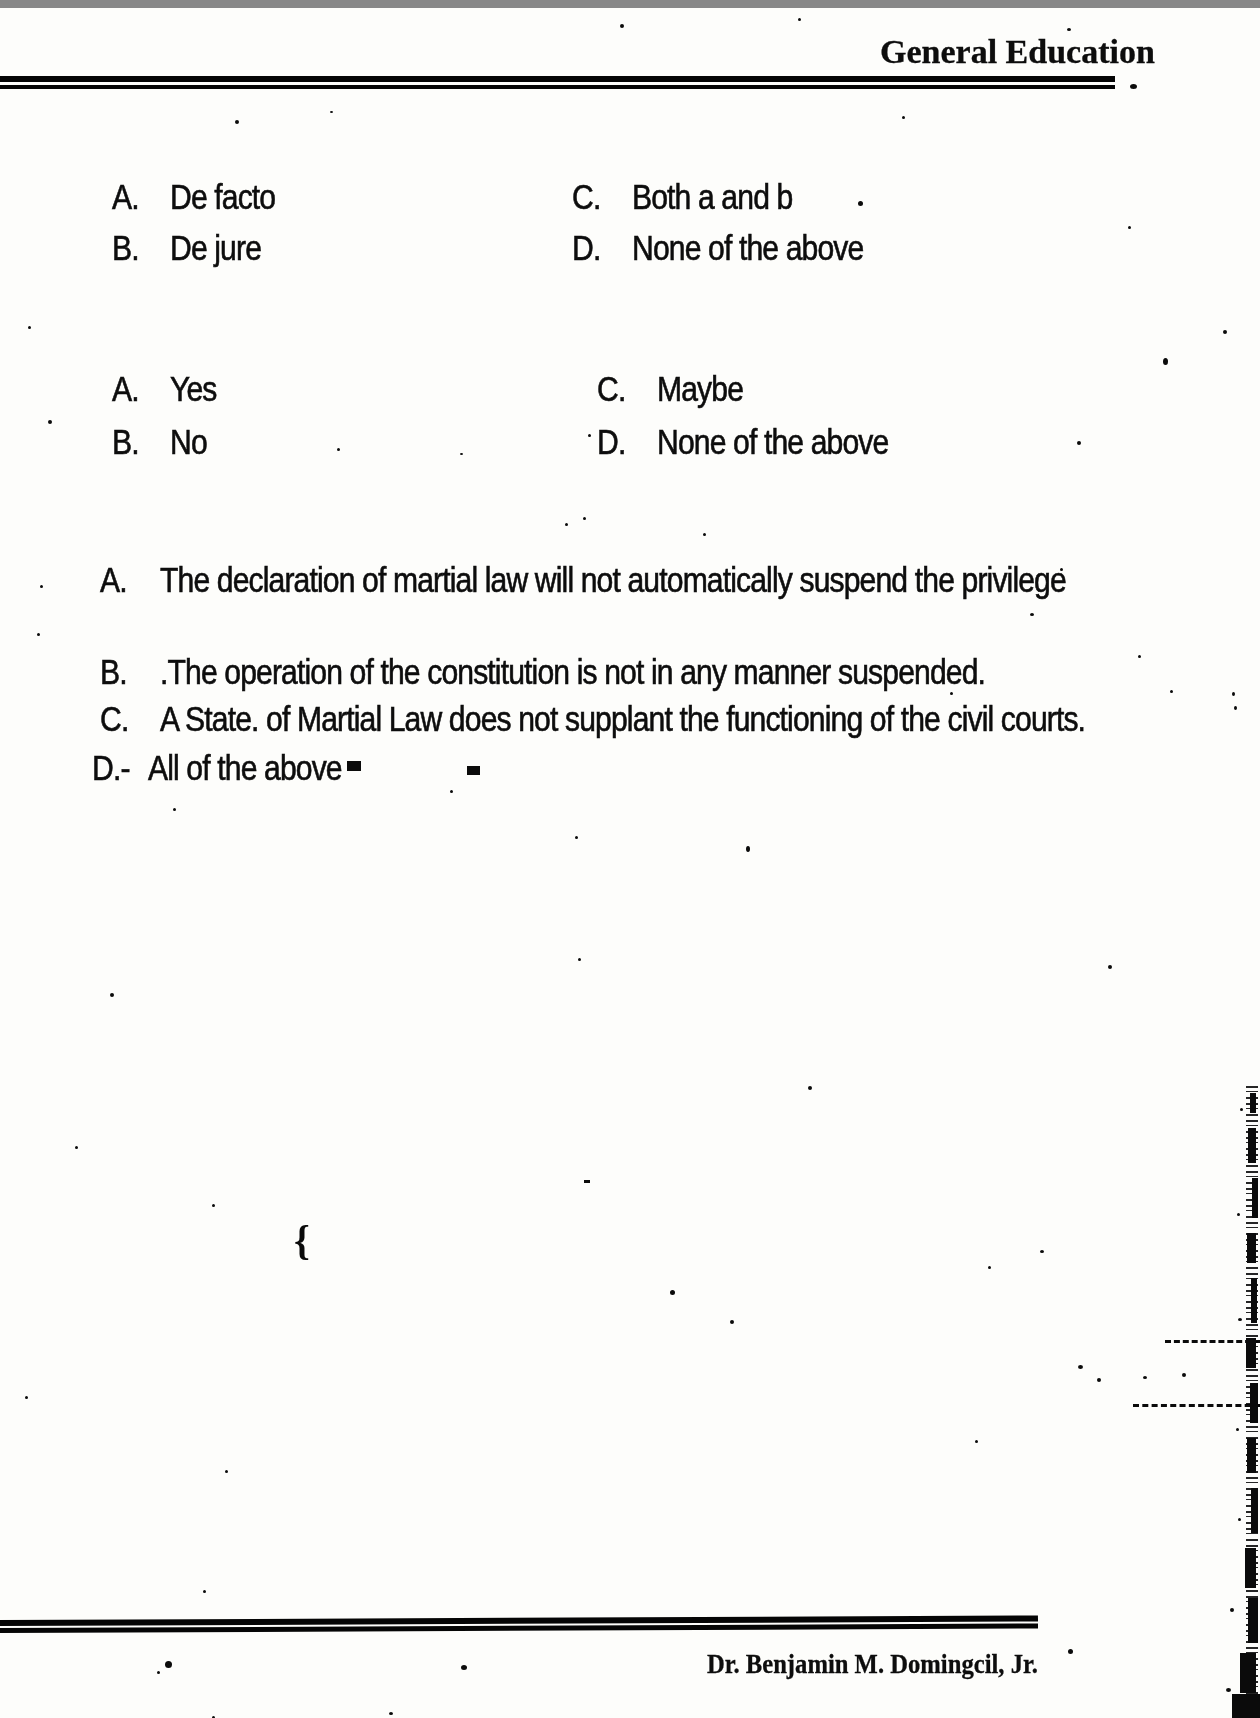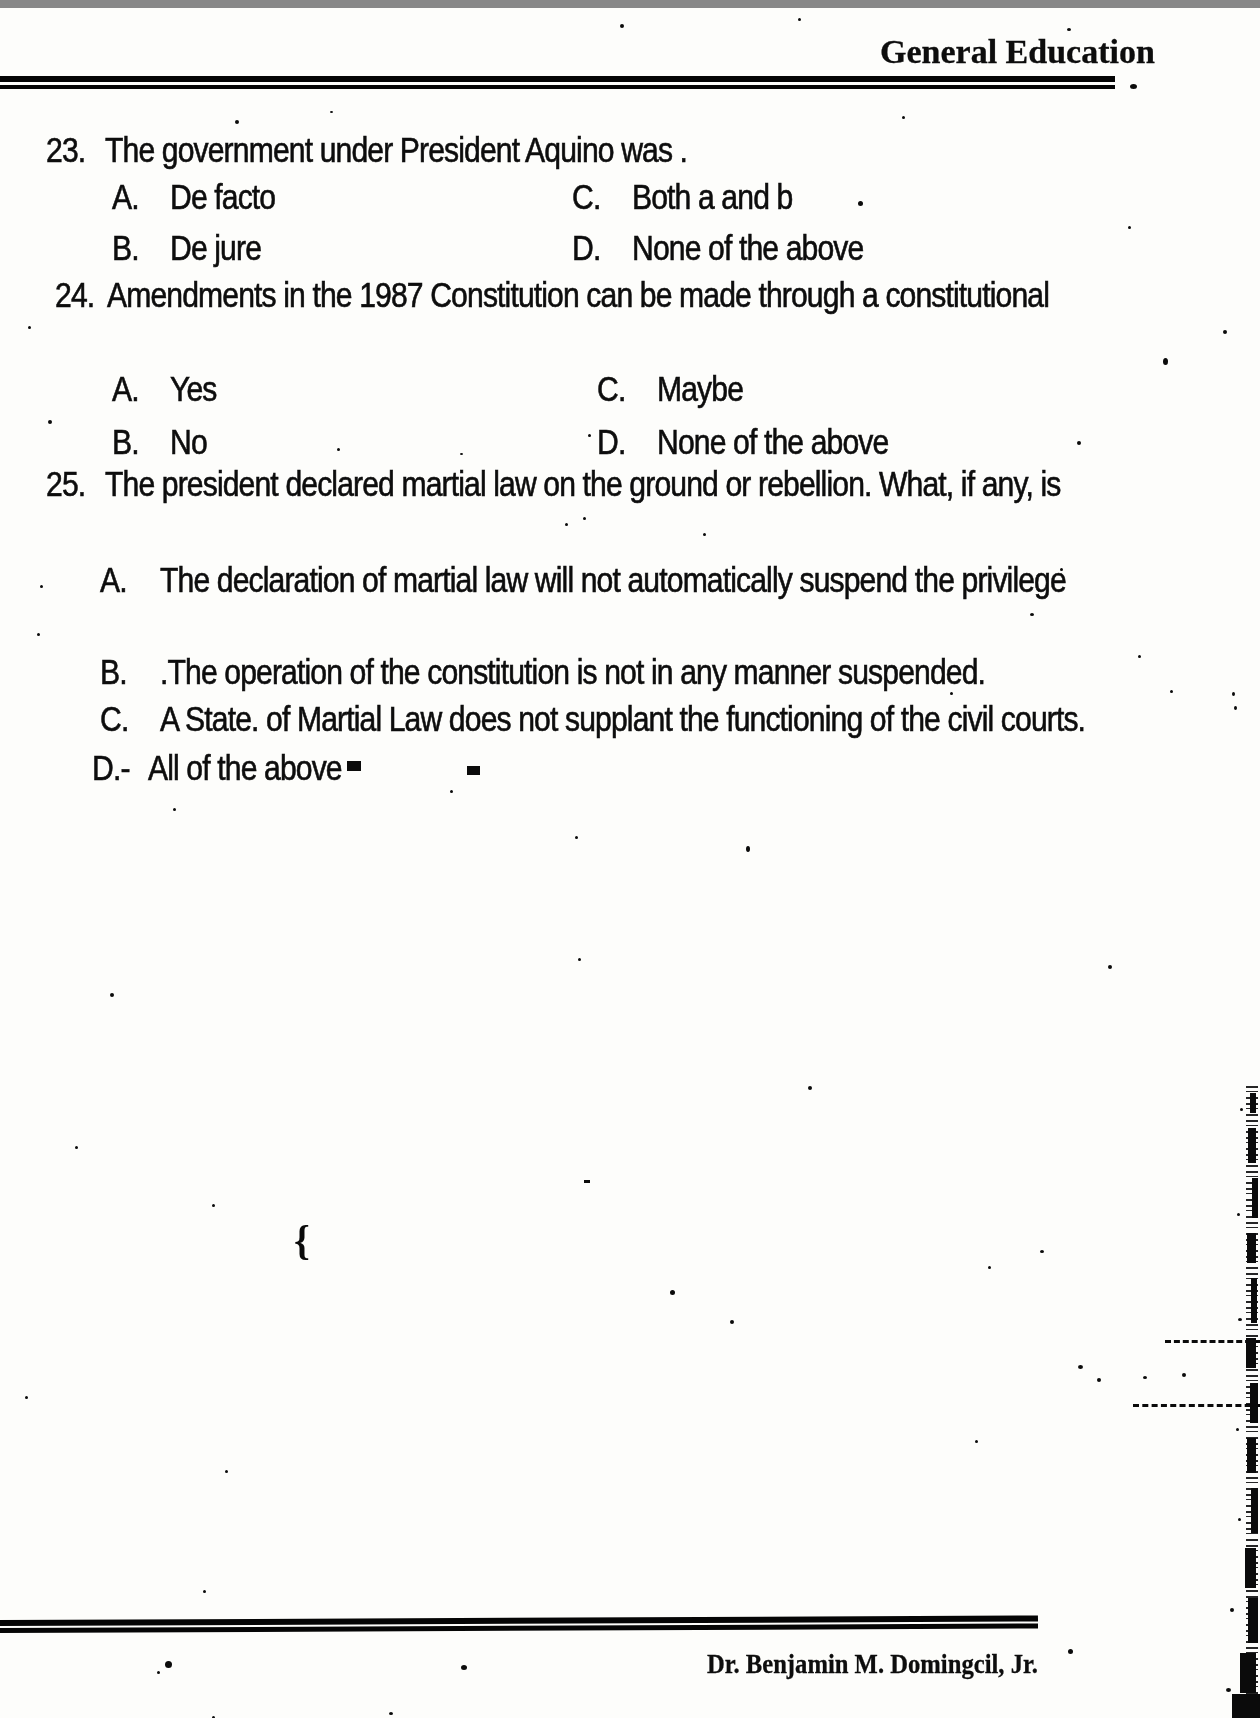--- a/index.html
+++ b/index.html
@@ -29,58 +29,46 @@
      font-weight:bold;font-size:40px;color:#0a0a0a;transform:scaleY(1.05);}
 </style>
 </head>
 <body>
 
 <div class="page">
 
   <span class="t serif hdr-title">General Education</span>
   <div class="rule hdr-rule"></div>
 
-  <div class="line" style="top:122px">
-    <span class="t" style="left:46px">23.</span>
-    <span class="t" style="left:105px">The government under President Aquino was .</span>
-  </div>
   <div class="line" style="top:169px">
     <span class="t" style="left:112px">A.</span>
     <span class="t" style="left:170px">De facto</span>
     <span class="t" style="left:572px">C.</span>
     <span class="t" style="left:632px">Both a and b</span>
   </div>
   <div class="line" style="top:220px">
     <span class="t" style="left:112px">B.</span>
     <span class="t" style="left:170px">De jure</span>
     <span class="t" style="left:572px">D.</span>
     <span class="t" style="left:632px">None of the above</span>
   </div>
 
-  <div class="line" style="top:267px">
-    <span class="t" style="left:55px">24.</span>
-    <span class="t" style="left:107px">Amendments in the 1987 Constitution can be made through a constitutional</span>
-  </div>
   <div class="line" style="top:361px">
     <span class="t" style="left:112px">A.</span>
     <span class="t" style="left:170px">Yes</span>
     <span class="t" style="left:597px">C.</span>
     <span class="t" style="left:657px">Maybe</span>
   </div>
   <div class="line" style="top:414px">
     <span class="t" style="left:112px">B.</span>
     <span class="t" style="left:170px">No</span>
     <span class="t" style="left:597px">D.</span>
     <span class="t" style="left:657px">None of the above</span>
   </div>
 
-  <div class="line" style="top:456px">
-    <span class="t" style="left:46px">25.</span>
-    <span class="t" style="left:105px">The president declared martial law on the ground or rebellion. What, if any, is</span>
-  </div>
   <div class="line" style="top:552px">
     <span class="t" style="left:100px">A.</span>
     <span class="t" style="left:160px">The declaration of martial law will not automatically suspend the privilege</span>
   </div>
   <div class="line" style="top:644px">
     <span class="t" style="left:100px">B.</span>
     <span class="t" style="left:160px">.The operation of the constitution is not in any manner suspended.</span>
   </div>
   <div class="line" style="top:691px">
     <span class="t" style="left:100px">C.</span>

